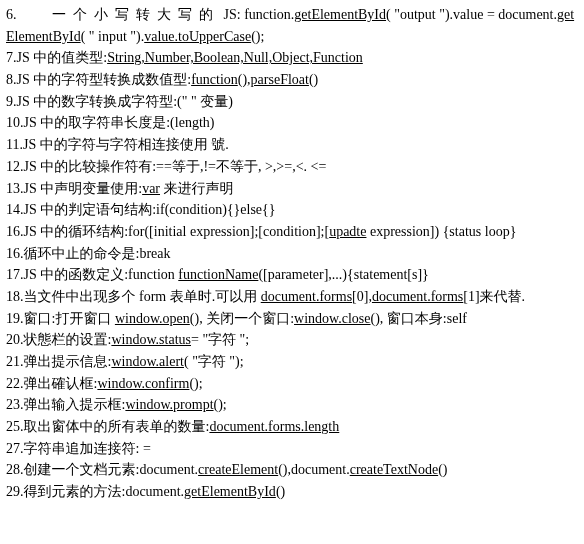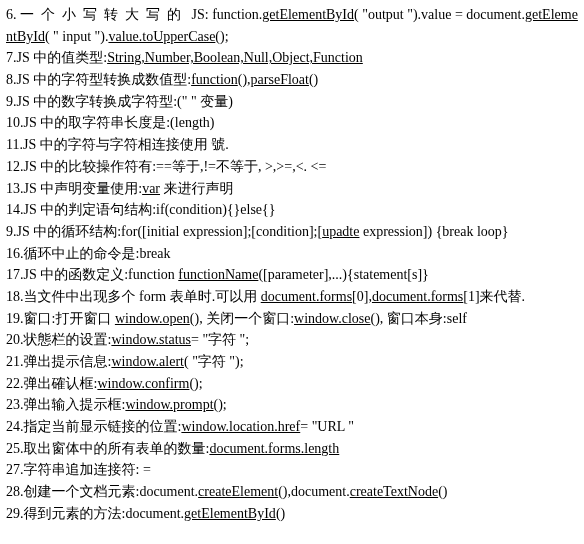--- a/index.html
+++ b/index.html
@@ -19,42 +19,42 @@
   }
   .err {
     text-decoration-line: underline;
     text-decoration-style: wavy;
     text-decoration-color: red;
     text-decoration-thickness: 1px;
     text-decoration: underline;
   }
   .spaced {
     letter-spacing: 7px;
+    margin-left: 32px;
   }
 </style>
 </head>
 <body>
 
 <div id="doc">
     <p class="line"><span>6. </span><span class="spaced">一个小写转大写的</span><span> JS:  </span><span>function.</span><span class="err">getElementById</span><span>( "output ").value = document.</span><span class="err">getElementById</span><span>( " input ").</span><span class="err">value.toUpperCase</span><span>();</span></p>
     <p class="line"><span>7.JS 中的值类型:</span><span class="err">String,Number,Boolean,Null,Object,Function</span></p>
     <p class="line"><span>8.JS 中的字符型转换成数值型:</span><span class="err">function</span><span>(),</span><span class="err">parseFloat</span><span>()</span></p>
     <p class="line"><span>9.JS 中的数字转换成字符型:(" " 变量)</span></p>
     <p class="line"><span>10.JS 中的取字符串长度是:(length)</span></p>
     <p class="line"><span>11.JS 中的字符与字符相连接使用  號.</span></p>
     <p class="line"><span>12.JS 中的比较操作符有:==等于,!=不等于, &gt;,&gt;=,&lt;. &lt;=</span></p>
     <p class="line"><span>13.JS 中声明变量使用:</span><span class="err">var</span><span> 来进行声明</span></p>
     <p class="line"><span>14.JS 中的判定语句结构:if(condition){}else{}</span></p>
-    <p class="line"><span>9.JS 中的循环结构:for([initial expression];[condition];[</span><span class="err">upadte</span><span> expression]) {break loop}</span></p>
+    <p class="line"><span>16.JS 中的循环结构:for([initial expression];[condition];[</span><span class="err">upadte</span><span> expression]) {status loop}</span></p>
     <p class="line"><span>16.循环中止的命令是:break</span></p>
     <p class="line"><span>17.JS 中的函数定义:function </span><span class="err">functionName</span><span>([parameter],...){statement[s]}</span></p>
     <p class="line"><span>18.当文件中出现多个 form 表单时.可以用 </span><span class="err">document.forms</span><span>[0],</span><span class="err">document.forms</span><span>[1]来代替.</span></p>
     <p class="line"><span>19.窗口:打开窗口 </span><span class="err">window.open</span><span>(), 关闭一个窗口:</span><span class="err">window.close</span><span>(), 窗口本身:self</span></p>
     <p class="line"><span>20.状態栏的设置:</span><span class="err">window.status</span><span>= "字符 ";</span></p>
     <p class="line"><span>21.弹出提示信息:</span><span class="err">window.alert</span><span>( "字符  ");</span></p>
     <p class="line"><span>22.弹出確认框:</span><span class="err">window.confirm</span><span>();</span></p>
     <p class="line"><span>23.弹出输入提示框:</span><span class="err">window.prompt</span><span>();</span></p>
-    <p class="line"><span>24.指定当前显示链接的位置:</span><span class="err">window.location.href</span><span>= "URL "</span></p>
     <p class="line"><span>25.取出窗体中的所有表单的数量:</span><span class="err">document.forms.length</span></p>
     <p class="line"><span>27.字符串追加连接符: =</span></p>
     <p class="line"><span>28.创建一个文档元素:document.</span><span class="err">createElement</span><span>(),document.</span><span class="err">createTextNode</span><span>()</span></p>
     <p class="line"><span>29.得到元素的方法:document.</span><span class="err">getElementById</span><span>()</span></p>
   </div>
 
 </body></html>

